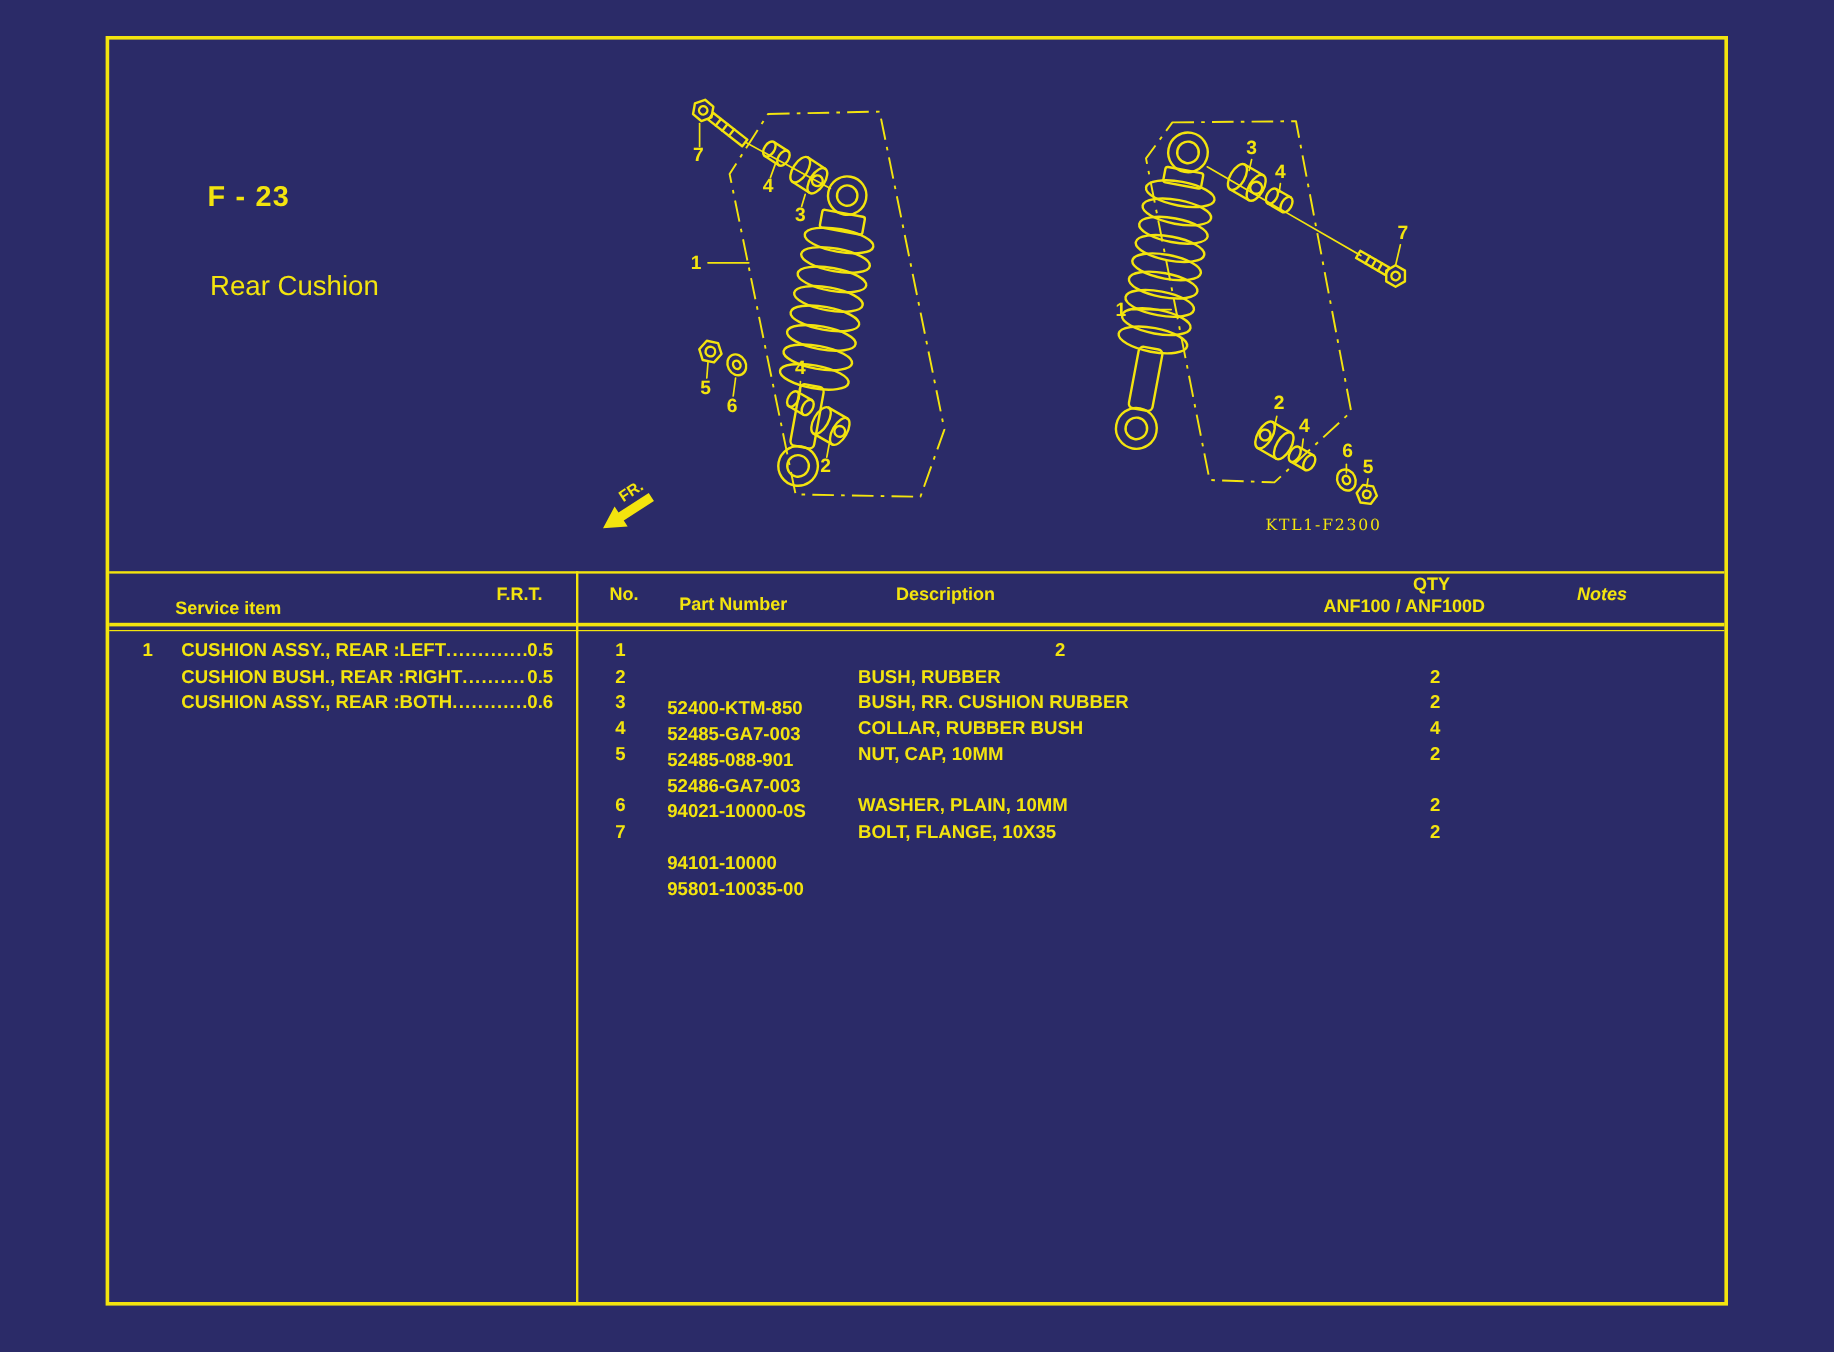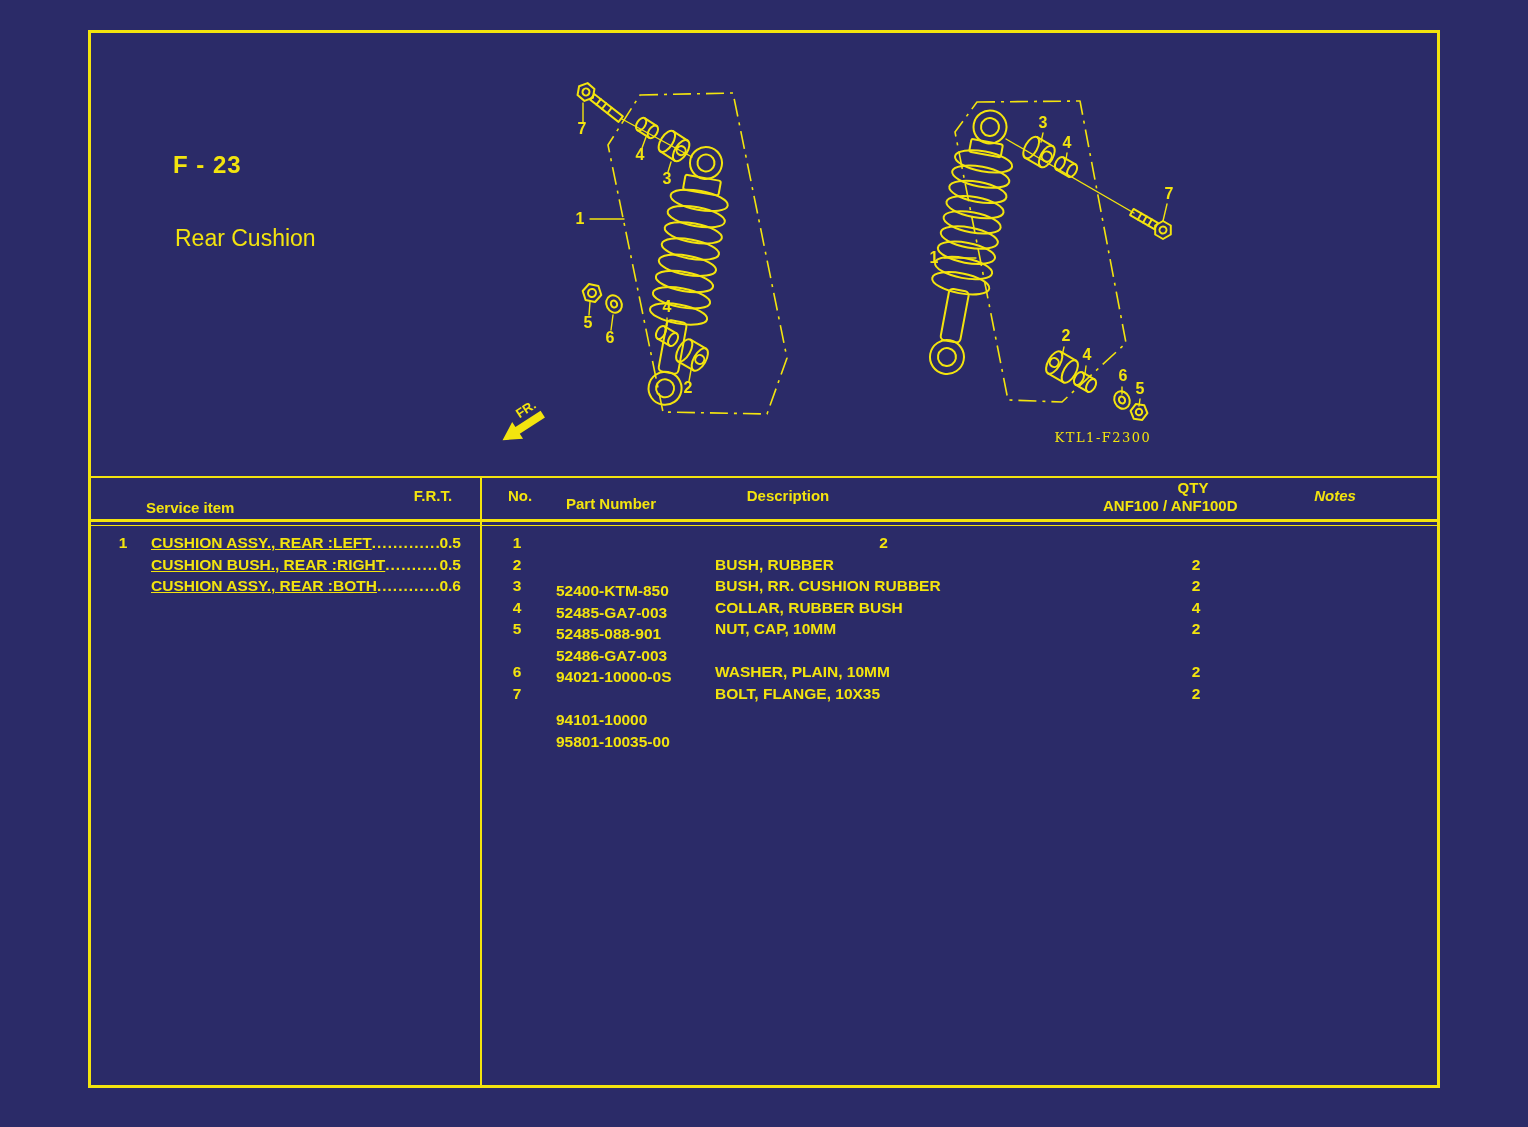--- a/index.html
+++ b/index.html
@@ -39,21 +39,21 @@
   .h-pn{left:455px;top:462px;width:130px;text-align:center;}
   .h-desc{left:632px;top:454px;width:130px;text-align:center;}
   .h-qty1{left:1032px;top:446px;width:140px;text-align:center;}
   .h-qty2{left:1012px;top:464px;width:180px;text-align:left;}
   .h-notes{left:1204px;top:454px;width:80px;text-align:center;font-style:italic;}
   
   .service-rows{position:absolute;left:20px;top:499px;width:350px;}
   .srow{display:flex;align-items:baseline;height:21.5px;line-height:21.5px;
         color:var(--yellow);font-size:15.5px;font-weight:bold;white-space:nowrap;}
   .sno{width:24px;text-align:center;flex:none;}
-  .sname{margin-left:16px;text-decoration:underline;}
+  .sname{margin-left:16px;}
   .sdots{overflow:hidden;letter-spacing:1px;}
   .sfrt{margin-left:auto;flex:none;}
   
   .parts-rows{position:absolute;left:400px;top:499px;right:6px;}
   .prow{display:grid;grid-template-columns:52px 168px 345px 280px 1fr;
         height:21.5px;line-height:21.5px;
         color:var(--yellow);font-size:15.5px;font-weight:bold;white-space:nowrap;}
   .prow.gap{margin-top:21.5px;}
   .pno{text-align:center;}
   .ppn{padding-left:13px;margin-top:48px;}

